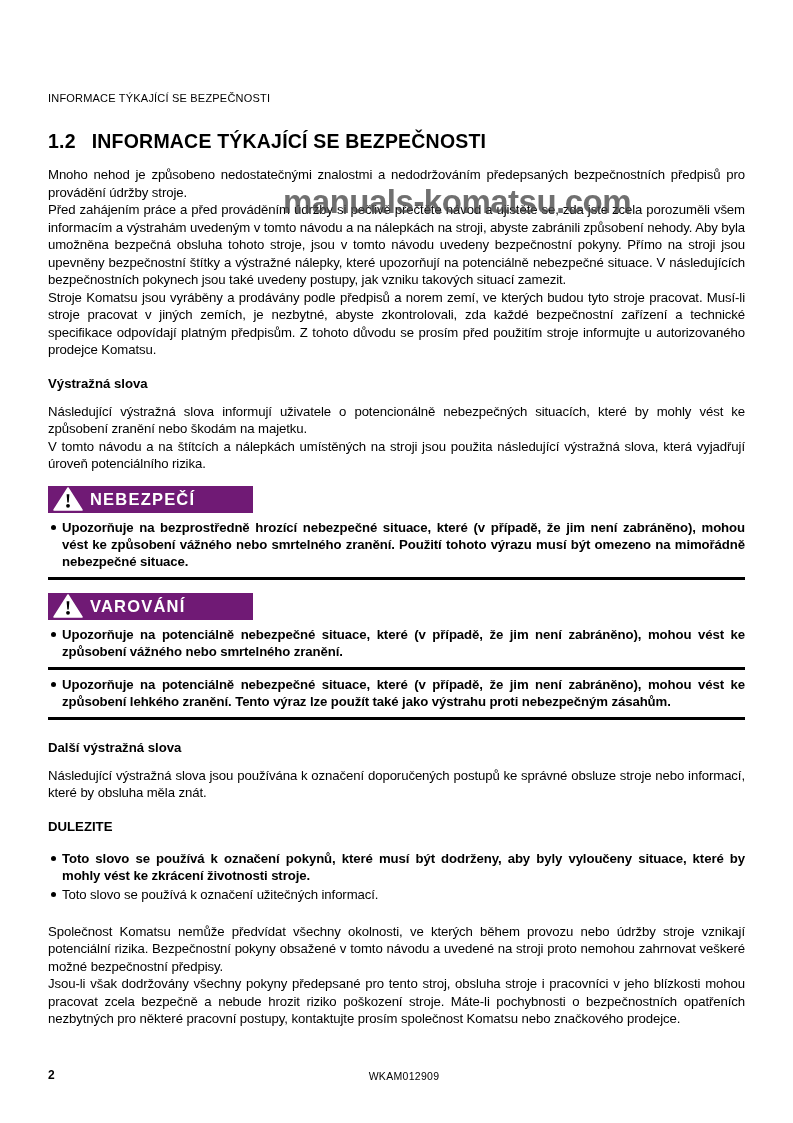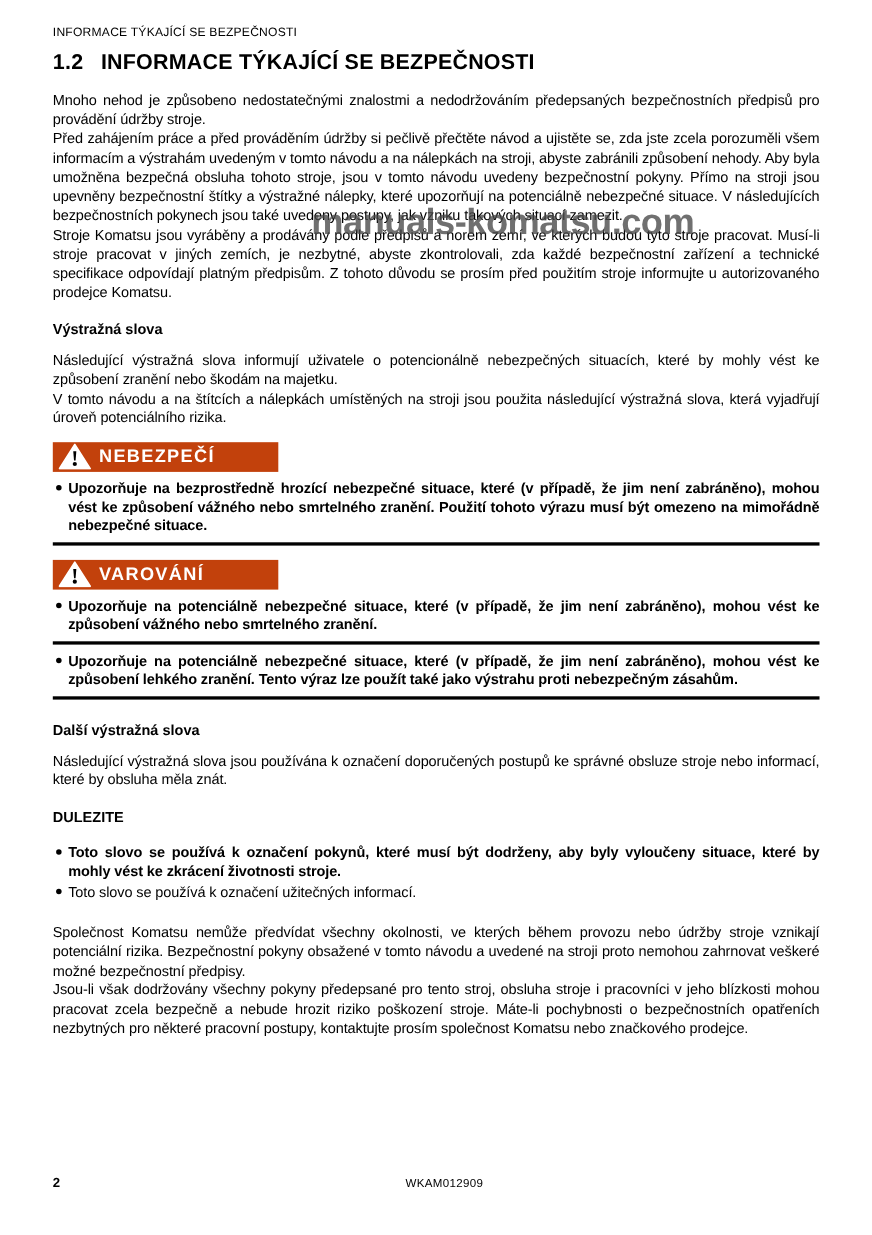--- a/index.html
+++ b/index.html
@@ -6,29 +6,29 @@
   html, body { background: #ffffff; }
   body {
     width: 793px; height: 1123px;
     position: relative;
     font-family: "Liberation Sans", sans-serif;
     color: #000000;
     overflow: hidden;
   }
   .page {
     position: absolute; inset: 0;
-    padding: 24px 48px 0 48px;
+    padding: 92px 48px 0 48px;
   }
   .running-header {
     font-size: 11px;
     letter-spacing: 0.2px;
     color: #000;
   }
   .doc-title {
-    margin-top: 10px;
+    margin-top: 26px;
     font-size: 19.5px;
     font-weight: bold;
     letter-spacing: 0.2px;
     white-space: nowrap;
   }
   .doc-title .title-number { margin-right: 16px; }
   .body-text {
     font-size: 13.2px;
     line-height: 17.5px;
     text-align: justify;
@@ -36,21 +36,21 @@
   }
   .intro { margin-top: 13px; }
   .subheading {
     font-size: 13.2px;
     font-weight: bold;
     margin-top: 17px;
     margin-bottom: 12px;
   }
   .warning-banner {
     width: 205px; height: 27px;
-    background: #c2410c;
+    background: #701a75;
     display: flex; align-items: center;
     padding-left: 5px;
     margin-top: 13px;
   }
   .warning-banner .tri-icon { flex: 0 0 auto; display: block; }
   .warning-banner .banner-label {
     color: #fff;
     font-size: 16.5px;
     font-weight: bold;
     letter-spacing: 1.2px;

